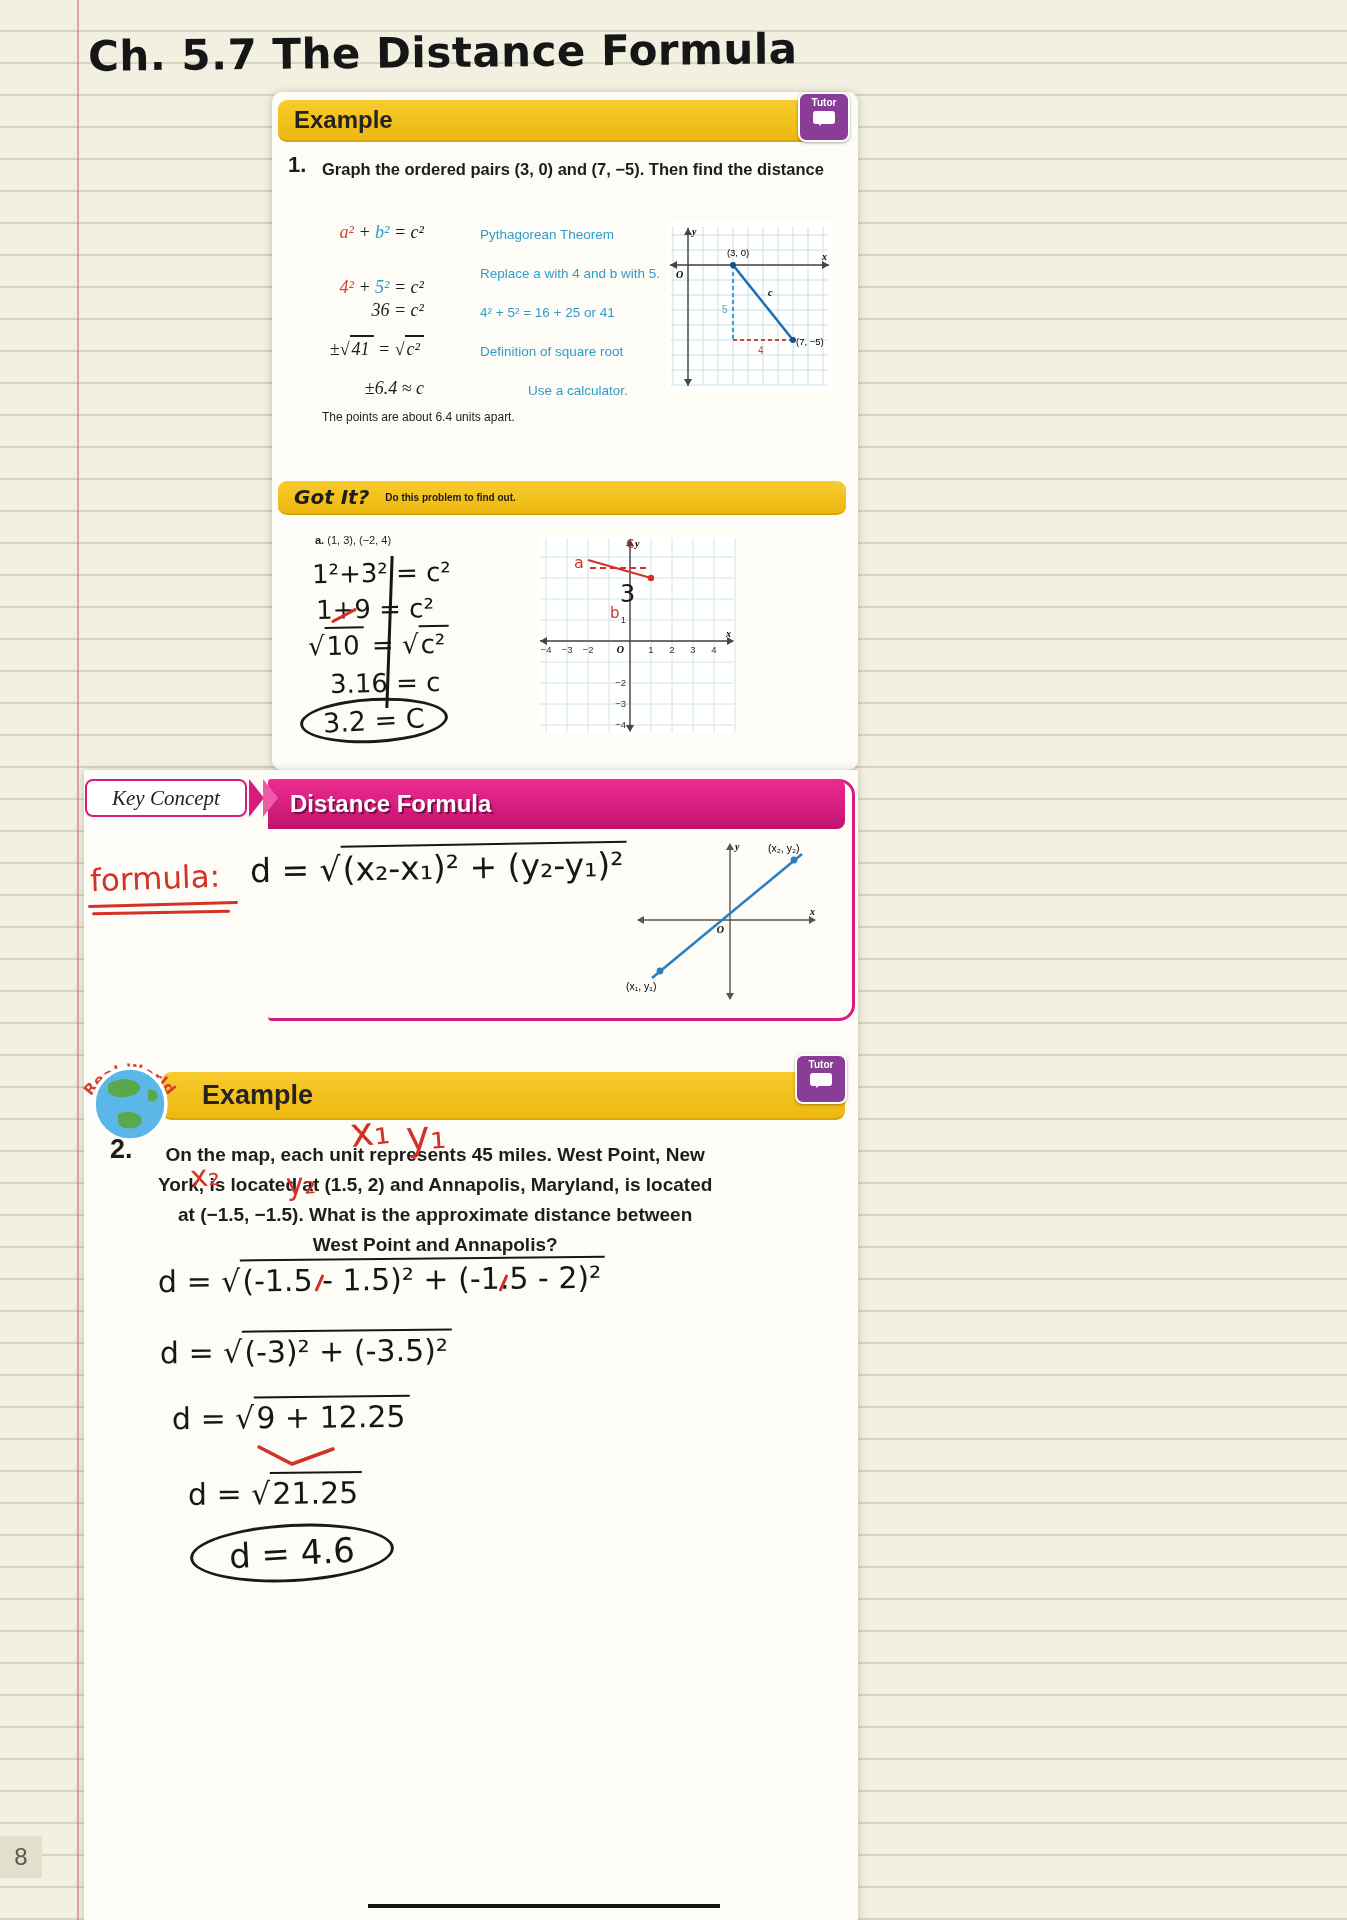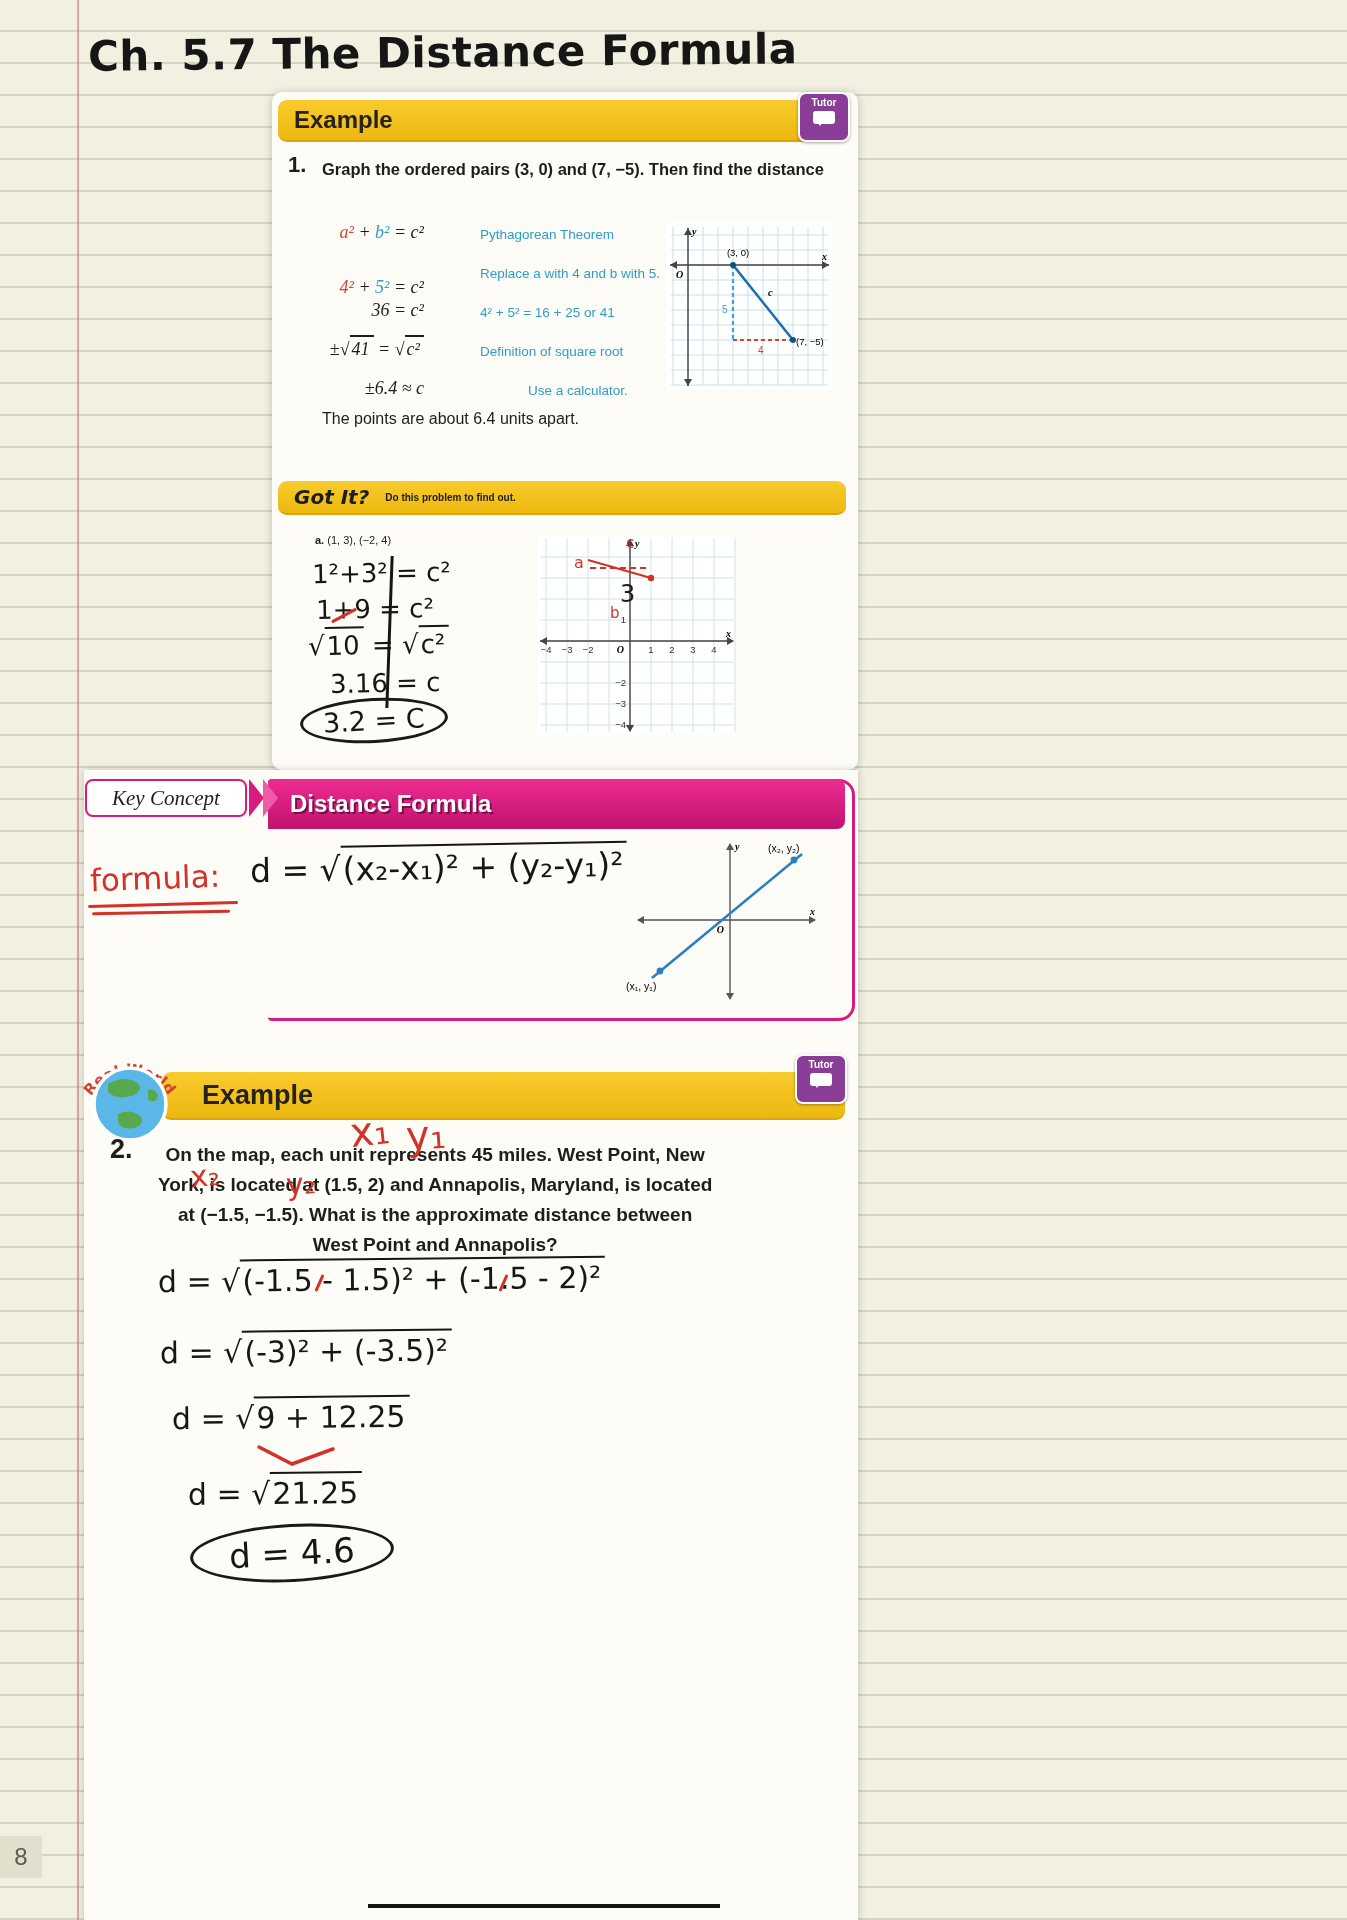--- a/index.html
+++ b/index.html
@@ -108,21 +108,21 @@
     <text x="26" y="13" class="ser" font-size="10">y</text>
     <text x="156" y="38" class="ser" font-size="10">x</text>
     <text x="10" y="56" class="ser" font-size="10">O</text>
     <text x="72" y="34" font-size="9.5" text-anchor="middle">(3, 0)</text>
     <text x="130" y="123" font-size="9.5">(7, −5)</text>
     <text x="56" y="91" font-size="10" fill="#3aa5d4">5</text>
     <text x="92" y="132" font-size="10" fill="#d0453a">4</text>
     <text x="102" y="74" class="ser" font-size="10.5">c</text>
   </svg>
 
-  <div class="abs" style="left:322px;top:410px;font-size:16px;text-align:center;">The points are about 6.4 units apart.</div>
+  <div class="abs" style="left:322px;top:410px;font-size:12px;text-align:center;">The points are about 6.4 units apart.</div>
 
   <div class="abs goldbar" style="left:278px;top:481px;width:568px;height:34px;display:flex;align-items:center;padding-left:16px;box-sizing:border-box;">
     <span class="gotit-title">Got It?</span>
     <span class="gotit-sub">Do this problem to find out.</span>
   </div>
 
   <div class="abs" style="left:315px;top:534px;font-size:11px;">
     <span style="font-weight:bold;">a.</span>
     <span>(1, 3), (−2, 4)</span>
   </div>

